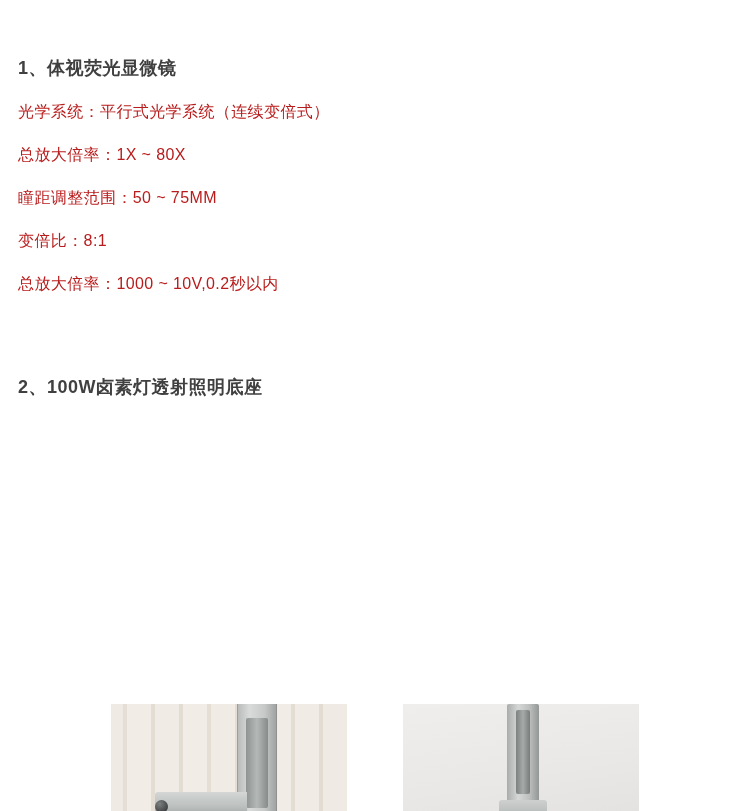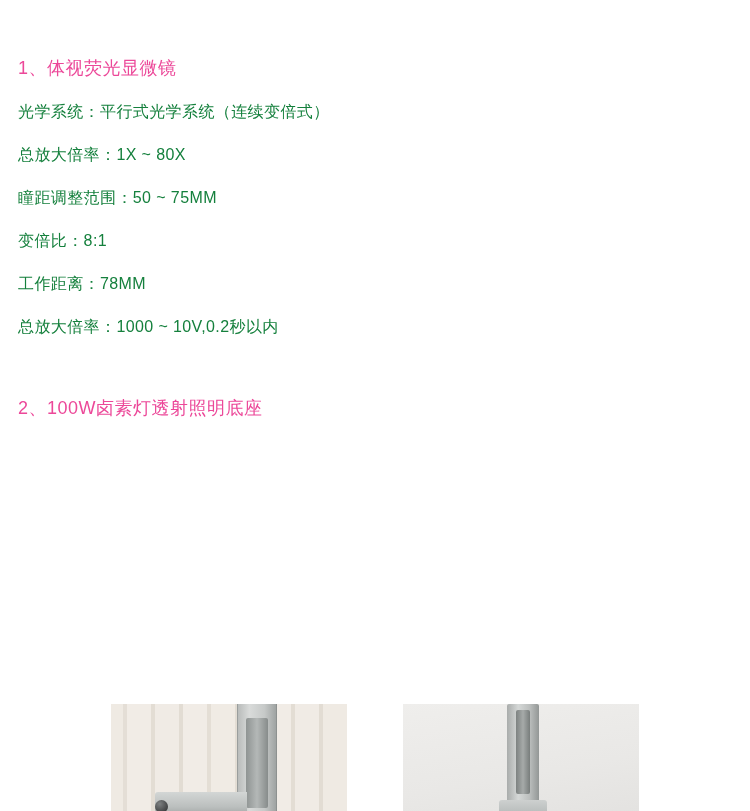--- a/index.html
+++ b/index.html
@@ -16,34 +16,34 @@
   }
   .page {
     position: relative;
     width: 750px;
     height: 811px;
     box-sizing: border-box;
     padding: 0 18px;
   }
   .section-title {
     font-size: 18px;
-    font-weight: normal;
-    color: #ec4899;
+    font-weight: bold;
+    color: #404040;
     letter-spacing: 0.5px;
   }
   #section-1-title { margin-top: 56px; }
   .spec-line {
     font-size: 16px;
-    color: #15803d;
+    color: #b91c1c;
     letter-spacing: 0.4px;
     margin-top: 22px;
     white-space: pre;
   }
   #spec-list { margin-top: 8px; }
-  #section-2-title { margin-top: 58px; }
+  #section-2-title { margin-top: 80px; }
   .photo-row {
     position: absolute;
     left: 18px;
     top: 648px;
     width: 714px;
     height: 163px;
     display: flex;
     justify-content: center;
     gap: 56px;
   }
@@ -149,21 +149,20 @@
 
 <div class="page">
 
   <div class="section-title" id="section-1-title">1、体视荧光显微镜</div>
 
   <div id="spec-list">
     <div class="spec-line">光学系统：平行式光学系统（连续变倍式）</div>
     <div class="spec-line">总放大倍率：1X ~ 80X</div>
     <div class="spec-line">瞳距调整范围：50 ~ 75MM</div>
     <div class="spec-line">变倍比：8:1</div>
-    <div class="spec-line">工作距离：78MM</div>
     <div class="spec-line">总放大倍率：1000 ~ 10V,0.2秒以内</div>
   </div>
 
   <div class="section-title" id="section-2-title">2、100W卤素灯透射照明底座</div>
 
   <div class="photo-row">
 
     <div class="photo photo-1">
       <div class="p1-col">
         <div class="p1-col-inner"></div>

